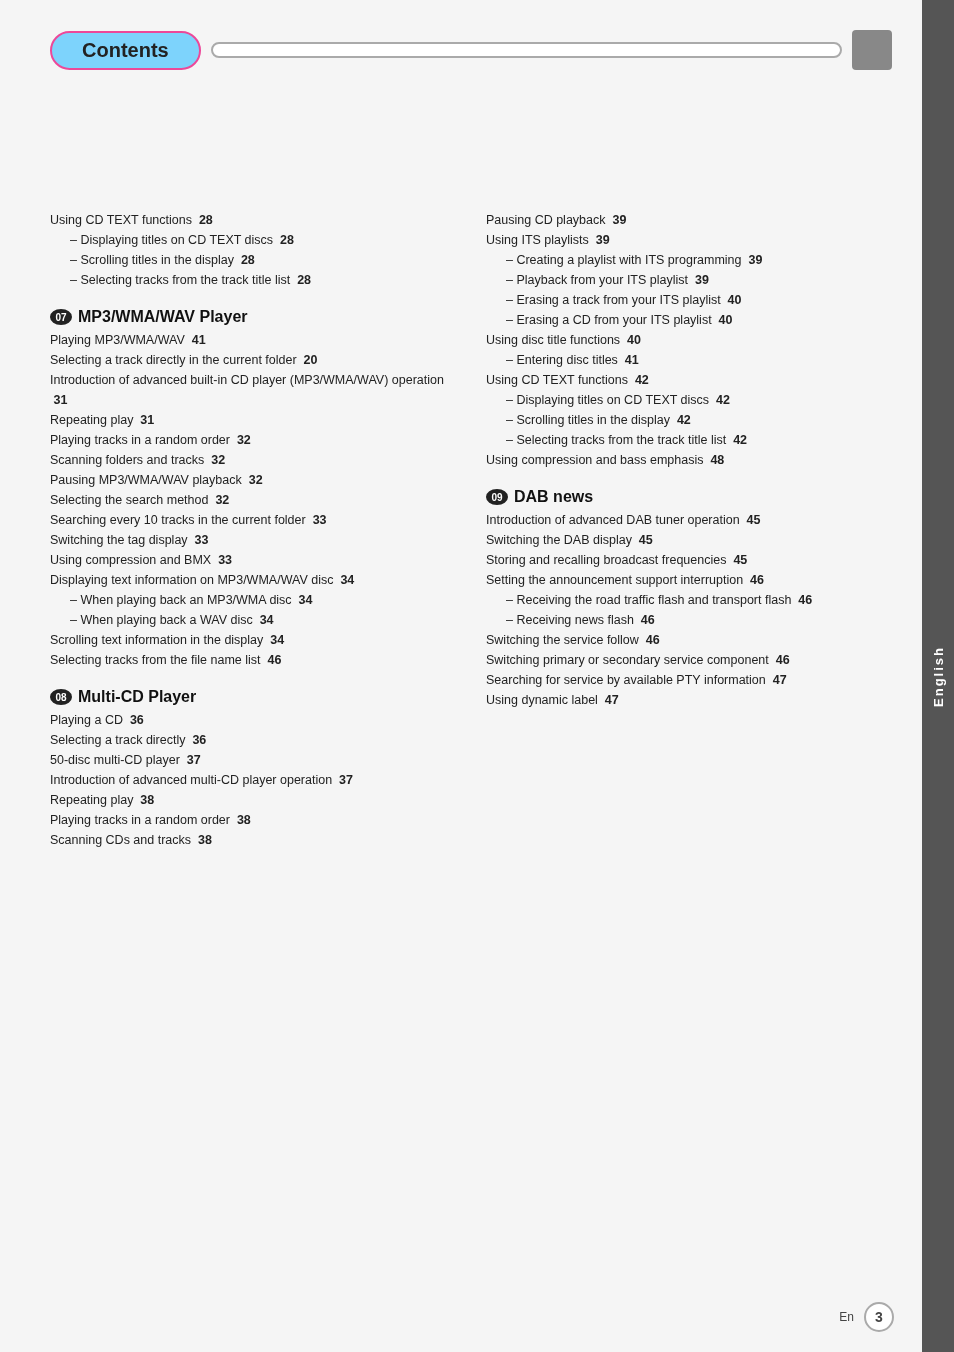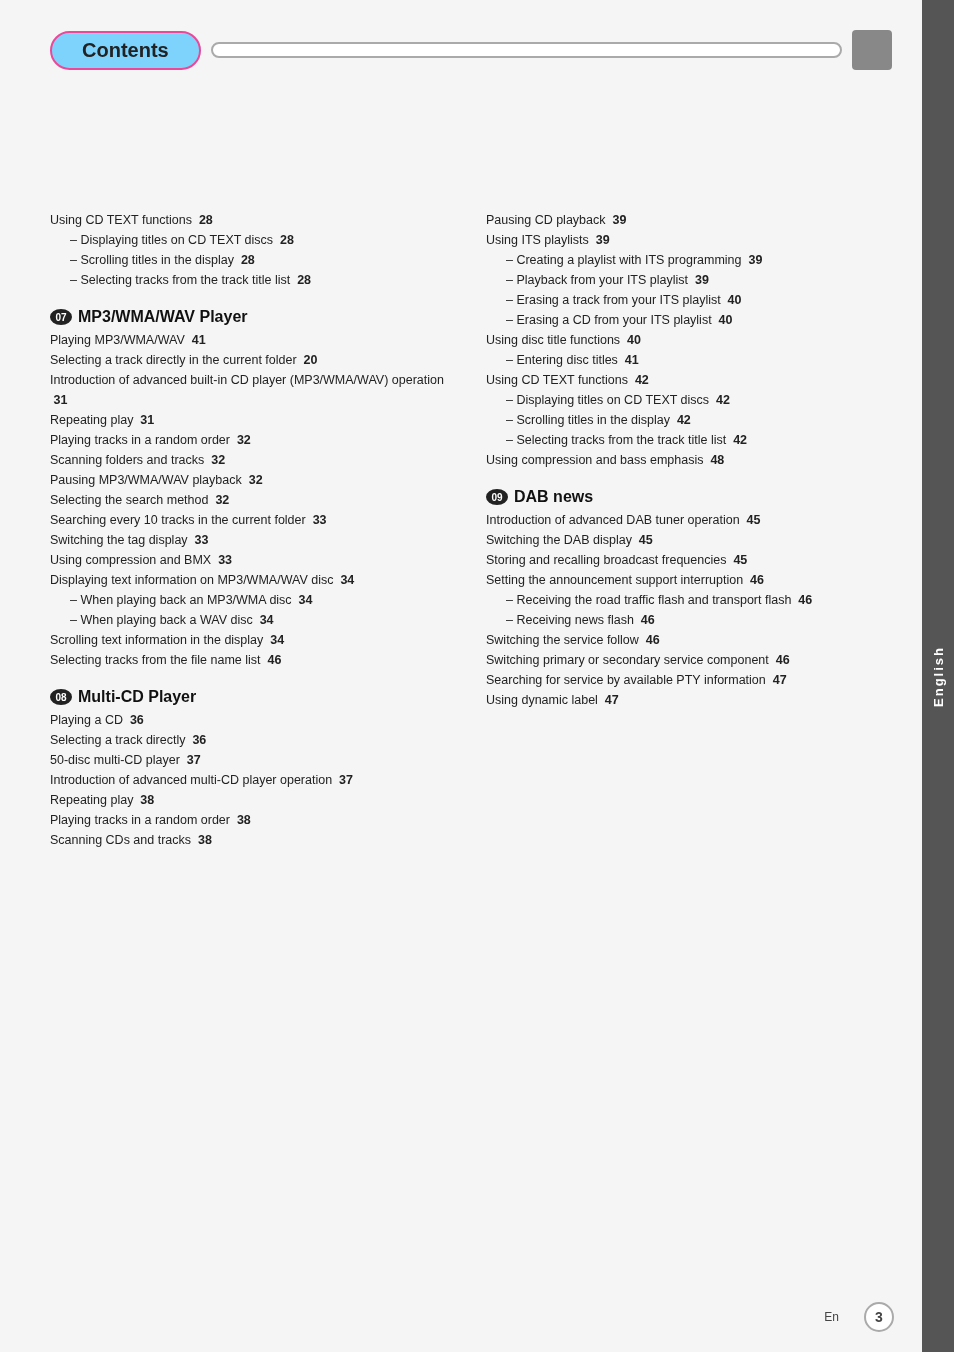--- a/index.html
+++ b/index.html
@@ -115,21 +115,21 @@
     }
     .page-num {
       font-weight: bold;
     }
     .footer {
       position: absolute;
       bottom: 20px;
       right: 60px;
       display: flex;
       align-items: center;
-      gap: 25px;
+      gap: 10px;
       font-size: 12px;
       color: #444;
     }
     .footer-en {
       font-size: 12px;
     }
     .footer-pagenum {
       background: white;
       border: 2px solid #aaa;
       border-radius: 50%;

